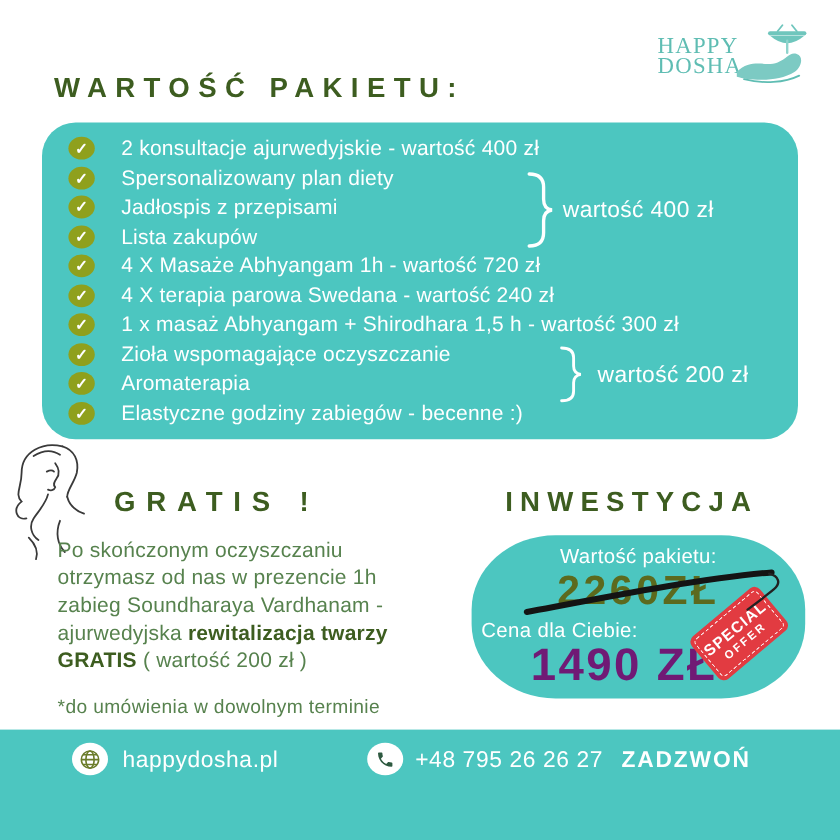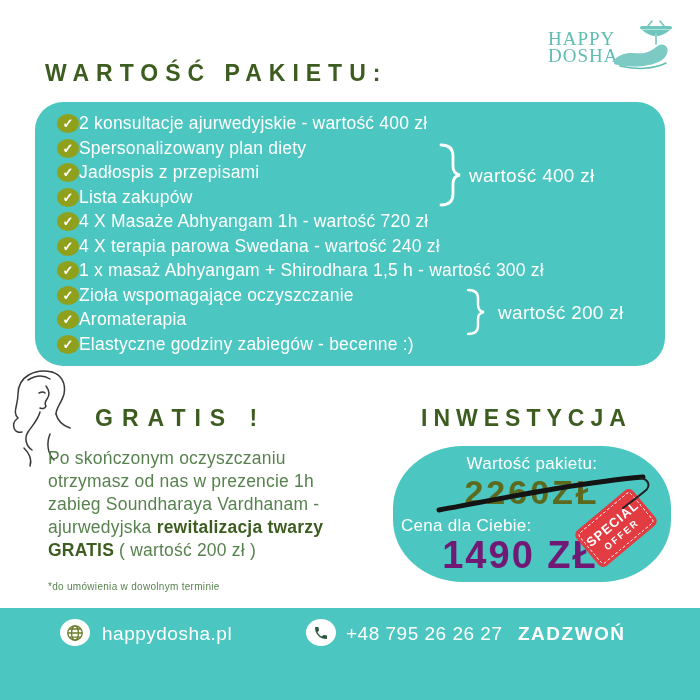--- a/index.html
+++ b/index.html
@@ -18,21 +18,21 @@
     font-family:"Liberation Serif", serif; font-weight:400; color:#5FBDB3;
     font-size:19px; line-height:17px; letter-spacing:1px; padding-top:10px; white-space:nowrap;
   }
   .logo-art { margin-left:-8px; }
   
   .list-box {
     position:absolute; left:35px; top:102px; width:630px; height:264px;
     background:#4CC6C0; border-radius:28px; display:flex; flex-direction:column;
     justify-content:space-evenly; padding:8px 16px 8px 22px;
   }
-  .row { display:flex; align-items:center; gap:0; }
+  .row { display:flex; align-items:center; gap:22px; }
   .check {
     flex:0 0 auto; width:22px; height:19px; border-radius:50%; background:#8FA01D;
     display:flex; align-items:center; justify-content:center;
   }
   .check::before { content:"✓"; color:#fff; font-size:13px; font-weight:bold; line-height:1; }
   .item-label { color:#ffffff; font-size:17.5px; letter-spacing:0.2px; white-space:nowrap; }
   .brace { position:absolute; }
   .brace-1 { left:403px; top:41px; }
   .brace-2 { left:431px; top:186px; }
   .brace-label { position:absolute; color:#ffffff; font-size:19px; letter-spacing:0.3px; white-space:nowrap; }
@@ -40,21 +40,21 @@
   .brace-label-2 { left:463px; top:200px; }
   
   .woman-art { position:absolute; left:6px; top:368px; }
   .gratis-title {
     position:absolute; left:95px; top:405px; font-size:23px; font-weight:700;
     letter-spacing:9px; color:#3D5D20; white-space:nowrap;
   }
   .gratis-text { position:absolute; left:48px; top:447px; width:340px; font-size:17.5px; line-height:23px; color:#57824E; letter-spacing:0.2px; }
   .gratis-text b { color:#3D5D20; font-weight:700; }
   .g-line { white-space:pre; }
-  .footnote { position:absolute; left:48px; top:581px; font-size:10px; color:#57824E; letter-spacing:0.3px; white-space:nowrap; }
+  .footnote { position:absolute; left:48px; top:581px; font-size:16px; color:#57824E; letter-spacing:0.3px; white-space:nowrap; }
   
   .inw-title {
     position:absolute; left:421px; top:405px; font-size:23px; font-weight:700;
     letter-spacing:6px; color:#3D5D20; white-space:nowrap;
   }
   .blob { position:absolute; left:393px; top:446px; width:278px; height:136px; background:#4CC6C0; border-radius:70px/62px; }
   .blob-label { position:absolute; top:8px; width:100%; text-align:center; color:#fff; font-size:17px; letter-spacing:0.3px; }
   .old-price { position:absolute; top:27px; width:100%; text-align:center; color:#5C6A1E; font-size:34px; font-weight:700; letter-spacing:3px; }
   .strike-svg { position:absolute; left:0; top:0; pointer-events:none; }
   .price-label2 { position:absolute; left:8px; top:70px; color:#fff; font-size:17px; letter-spacing:0.3px; }

